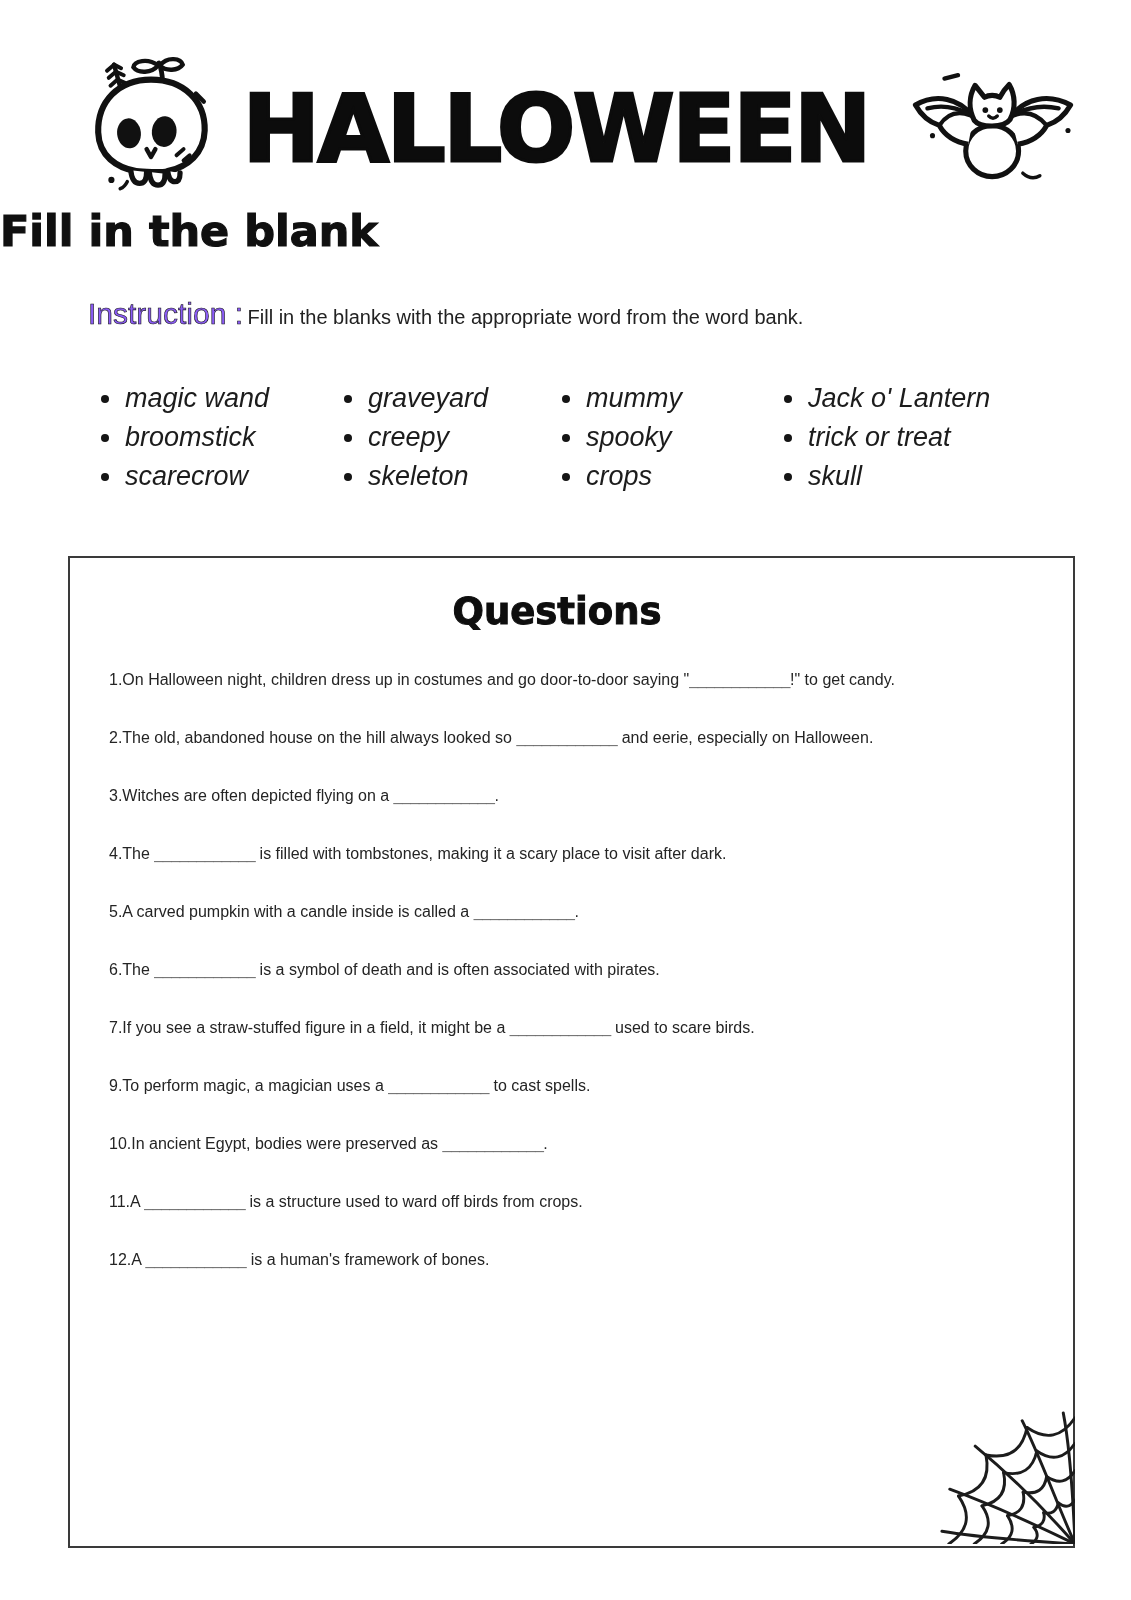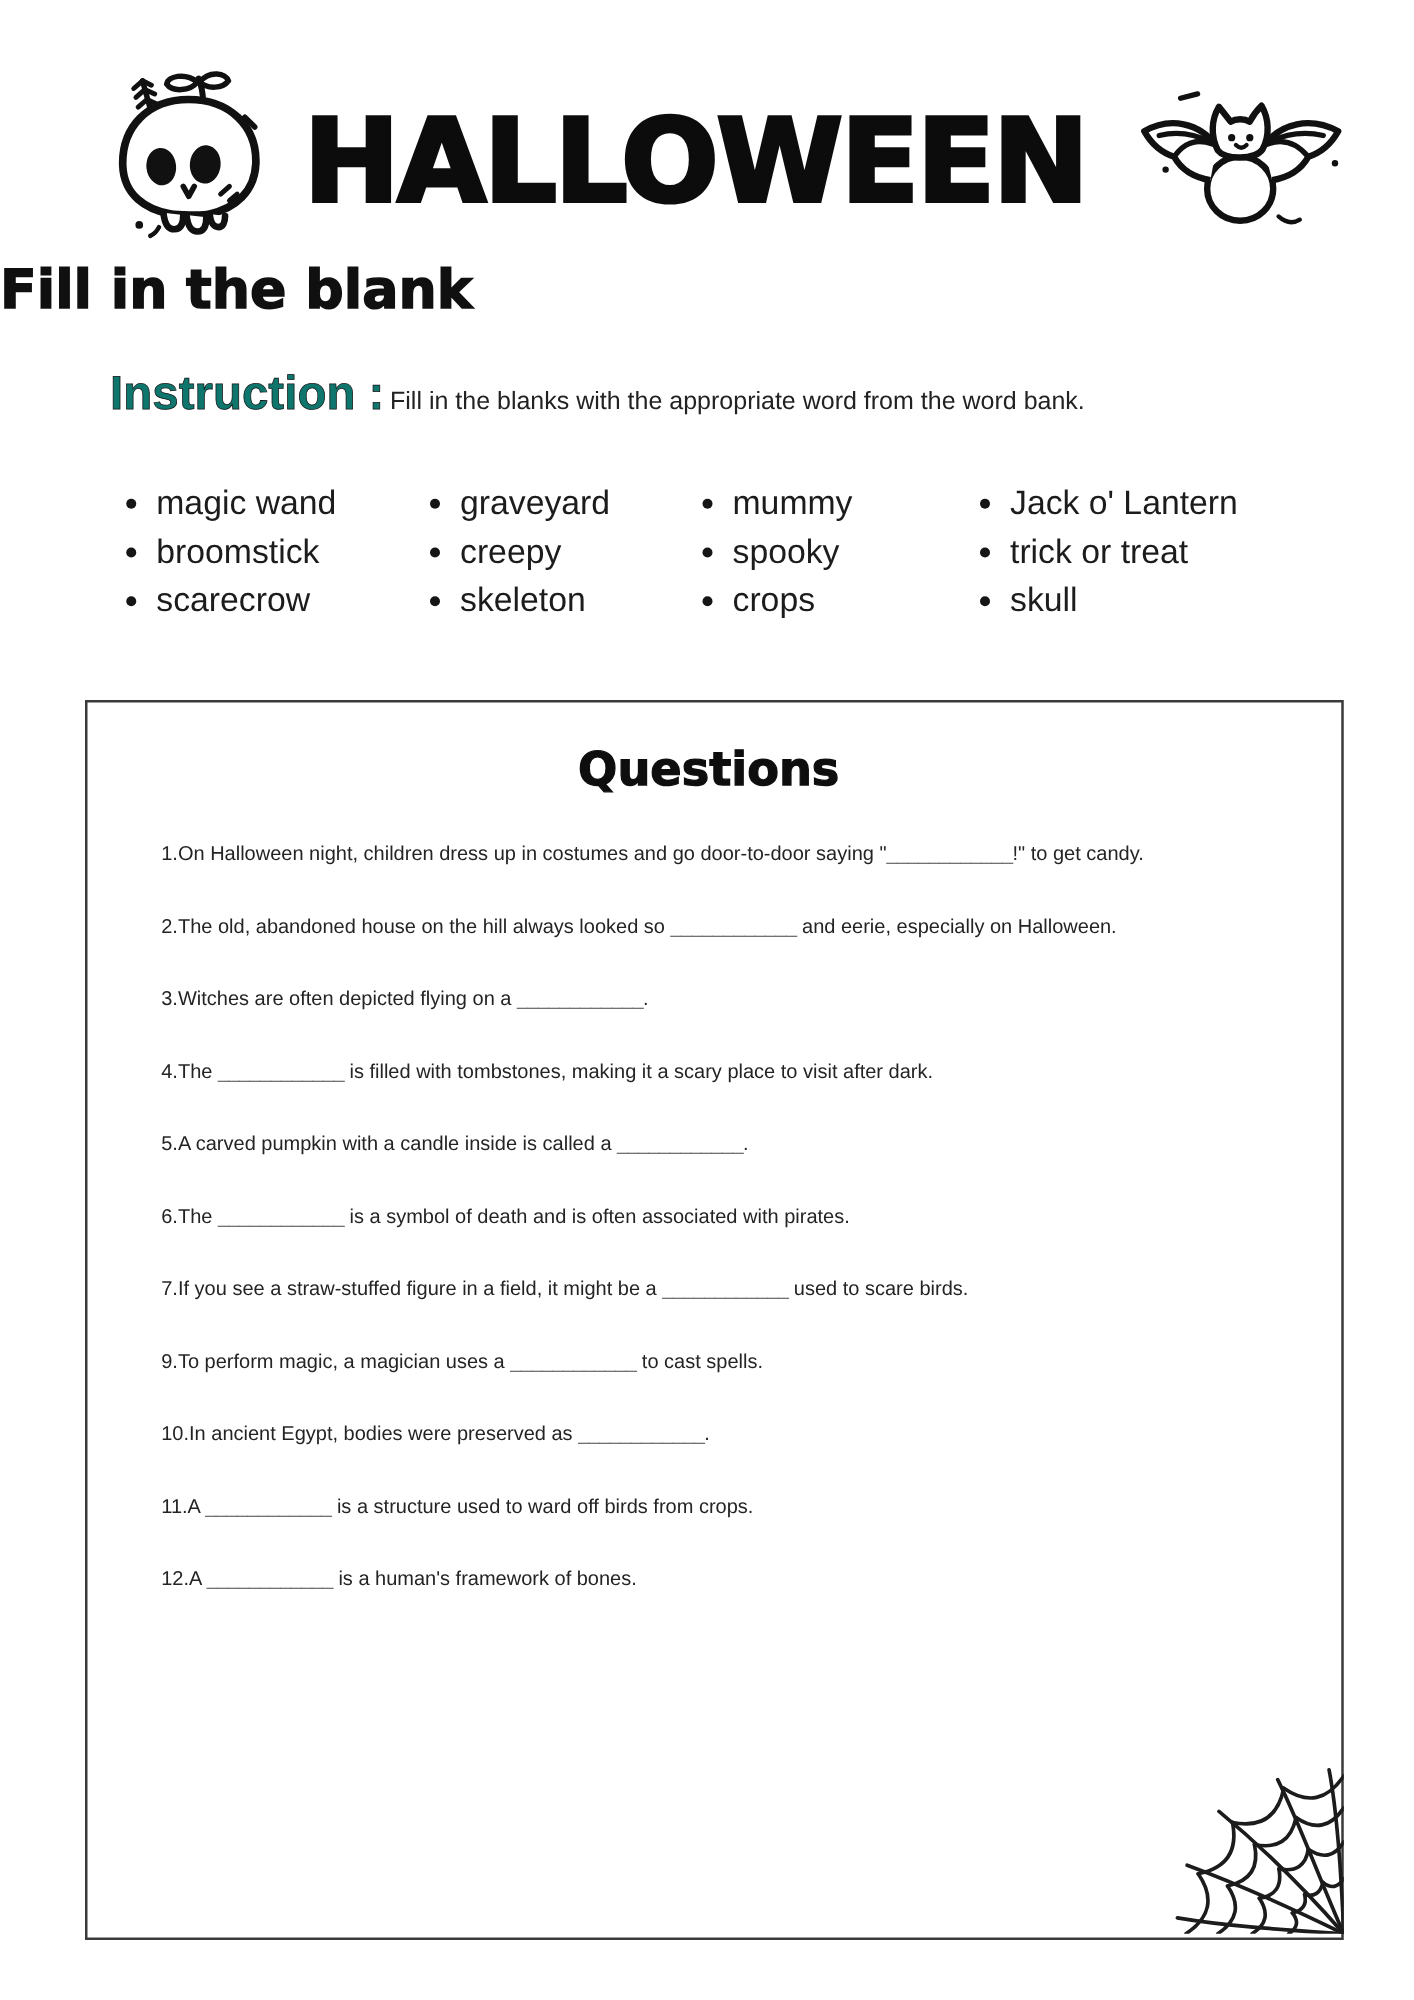--- a/index.html
+++ b/index.html
@@ -36,28 +36,29 @@
     -webkit-text-stroke:1.2px #101010;
     color:#101010;
     margin-top:0px;
   }
   
   .instruction {
     margin:40px 60px 0 88px;
     line-height:36px;
   }
   .instruction .label {
-    font-size:38px; font-weight:bold; color:#0f766e;
+    font-size:30px; font-weight:normal; color:#8b5cf6;
     -webkit-text-stroke:0.6px #111;
   }
   .instruction .text { font-size:20px; color:#222; }
   
   .word-bank {
     display:flex;
     margin:42px 0 0 95px;
+    font-style:italic;
   }
   .wb-col { list-style:none; }
   .wb-col:nth-child(1){ width:243px; }
   .wb-col:nth-child(2){ width:218px; }
   .wb-col:nth-child(3){ width:222px; }
   .wb-col li {
     position:relative;
     font-size:27px; line-height:39px;
     padding-left:30px; color:#1c1c1c;
   }
@@ -65,21 +66,21 @@
     content:""; position:absolute; left:6px; top:16px;
     width:8px; height:8px; border-radius:50%; background:#151515;
   }
   
   .q-box {
     position:relative;
     margin:60px 0 0 68px;
     width:1007px; height:992px;
     border:2px solid #3a3a3a;
     background:#fff;
-    padding:16px 57px 0 48px;
+    padding:16px 57px 0 28px;
   }
   .q-heading {
     text-align:center;
     font-family:"DejaVu Sans", sans-serif;
     font-size:37px; font-weight:bold;
     -webkit-text-stroke:1px #0e0e0e;
     color:#0e0e0e;
     margin:16px 0 30px 0;
   }
   .q-item {

